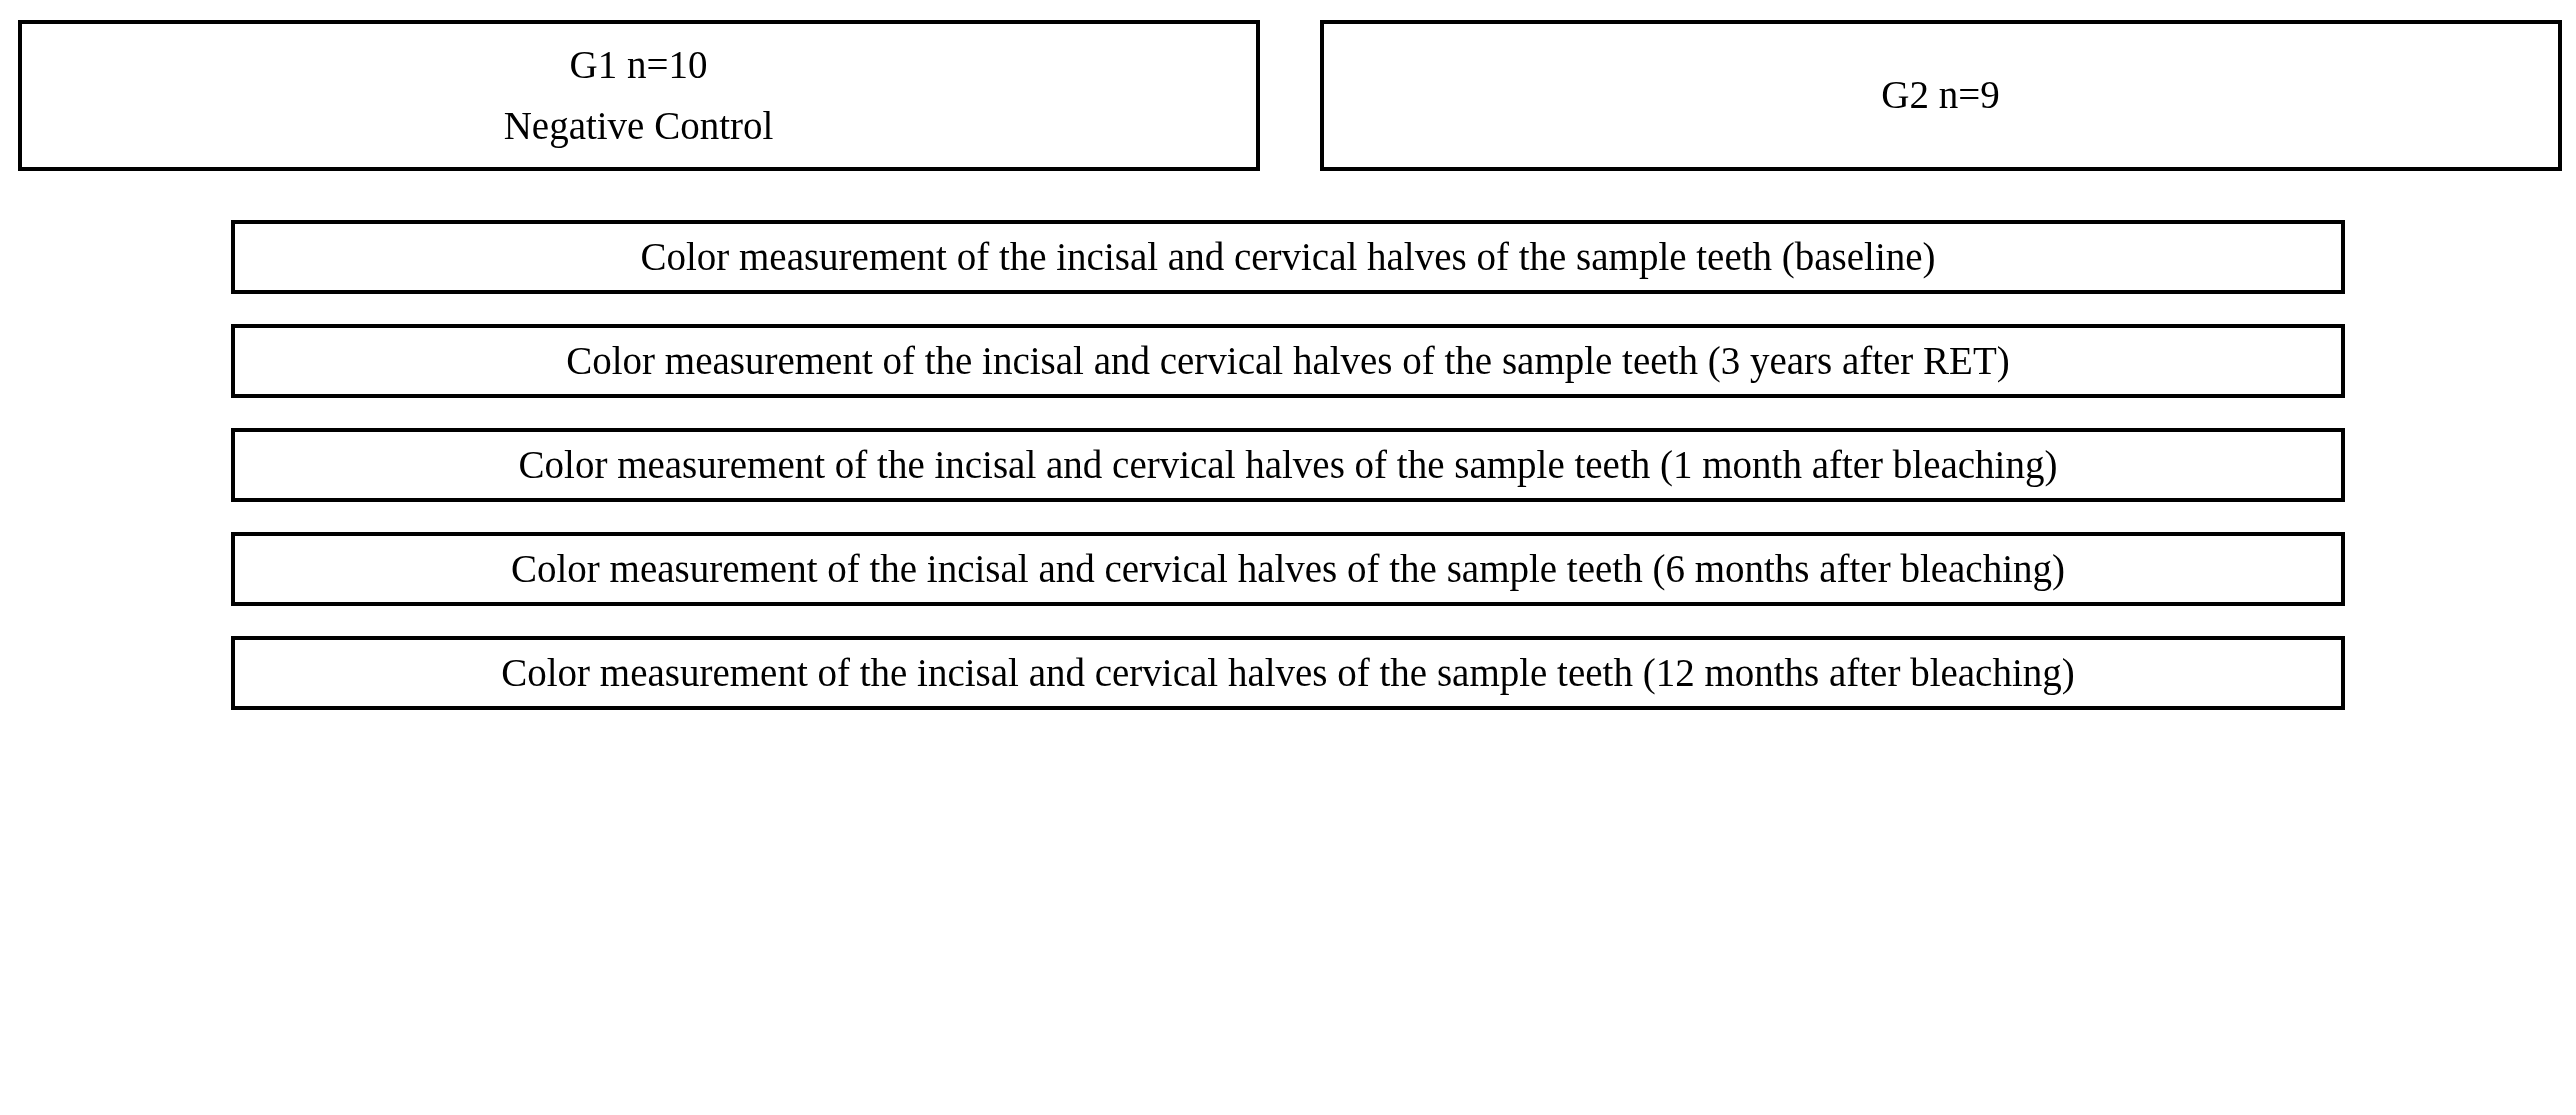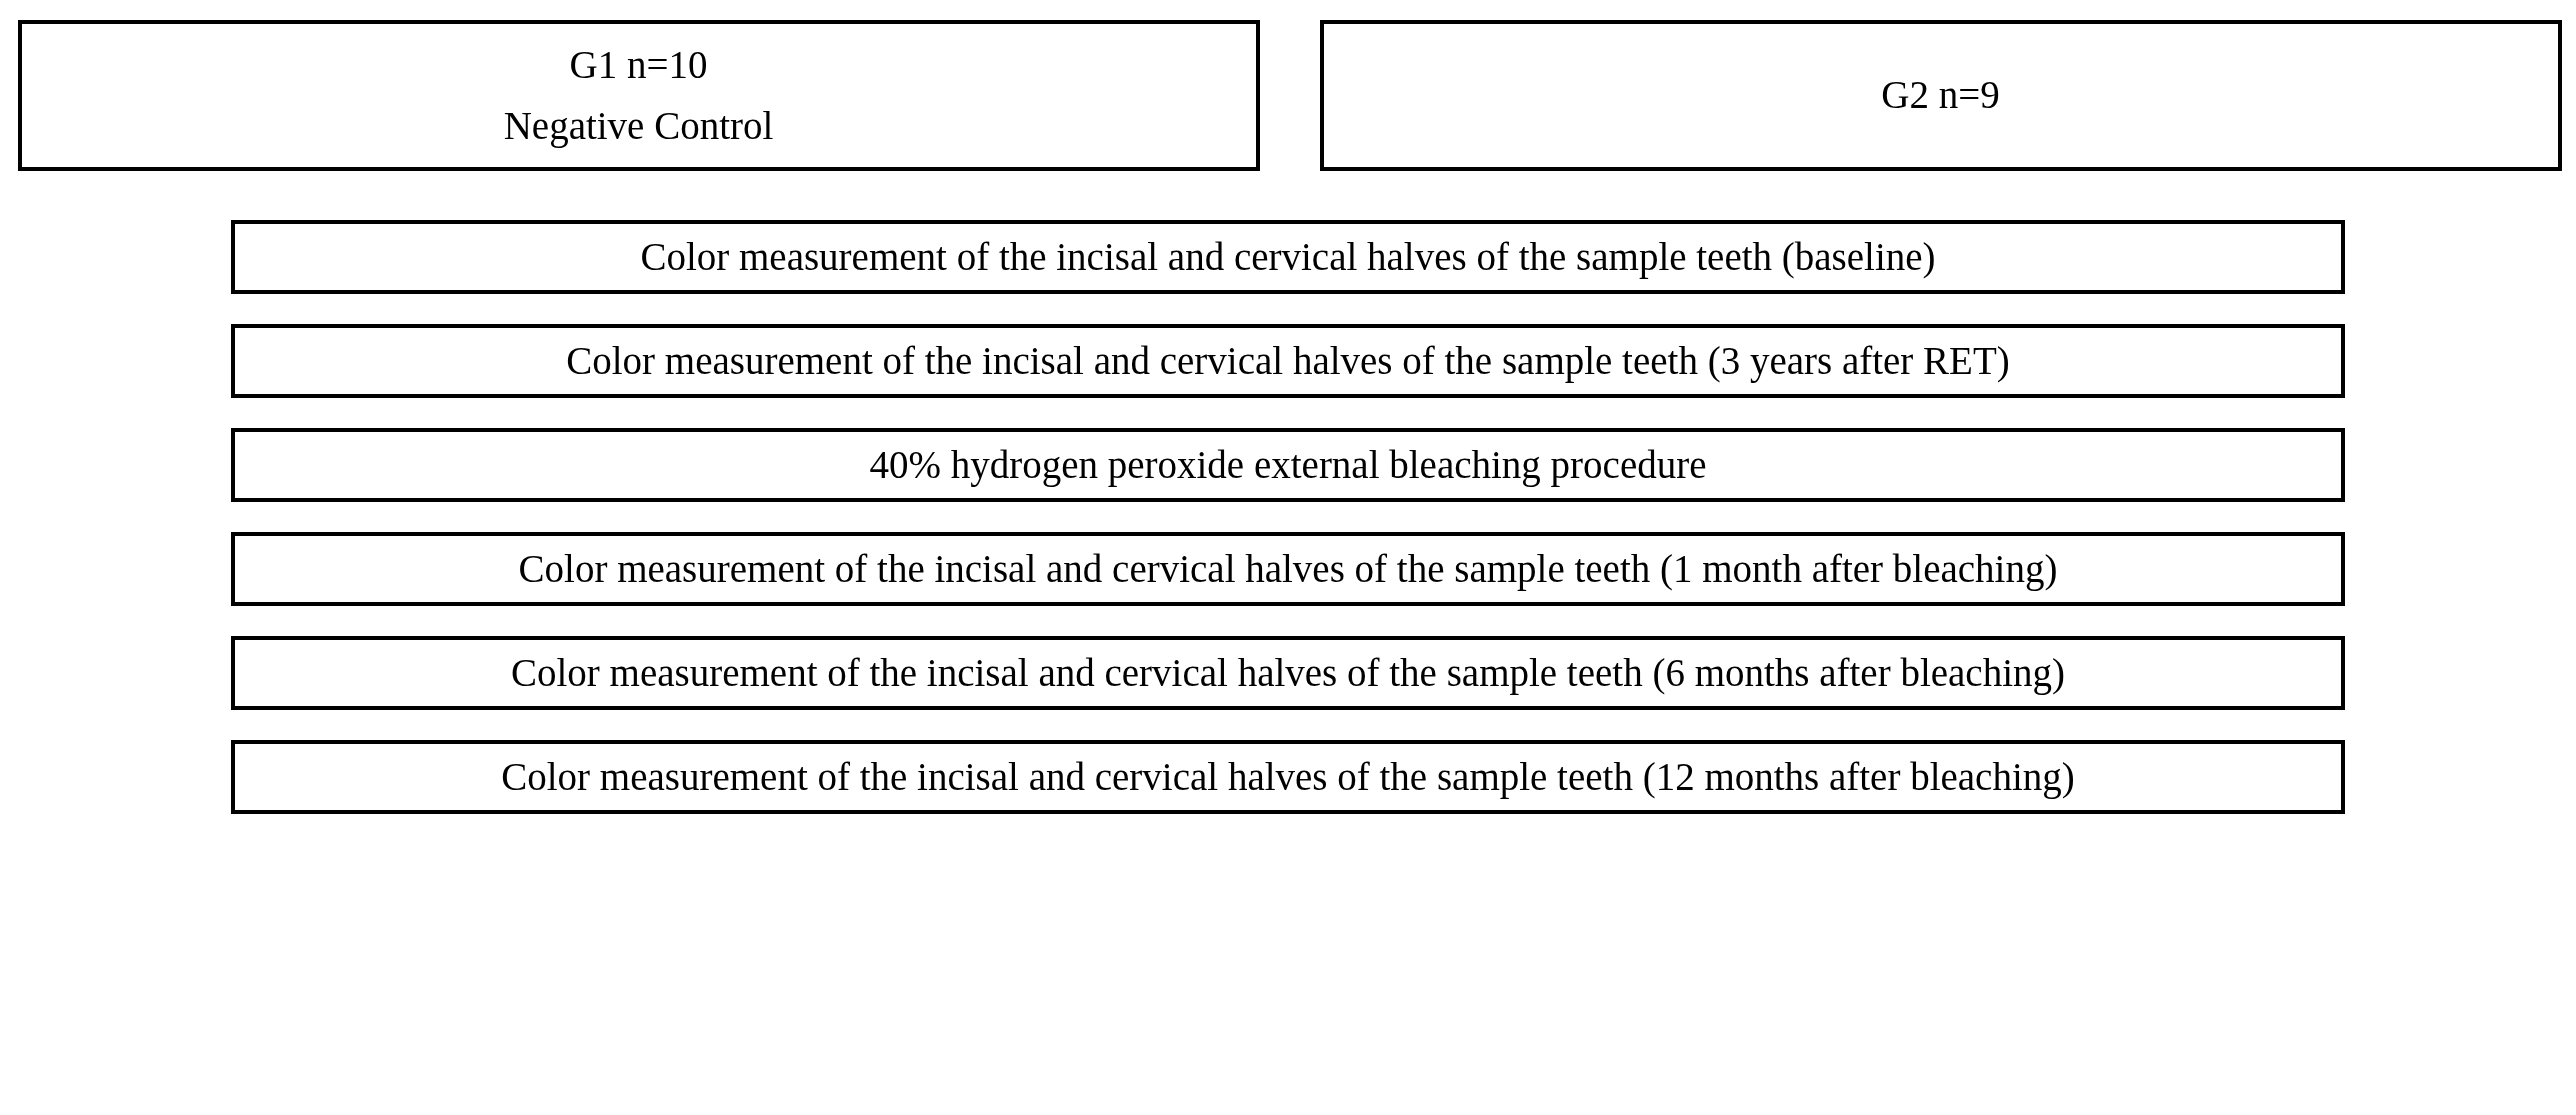--- a/index.html
+++ b/index.html
@@ -73,23 +73,20 @@
 
   <div class="step-box first">
     <span>Color measurement of the incisal and cervical halves of the sample teeth (baseline)</span>
   </div>
 
 
   <div class="step-box">
     <span>Color measurement of the incisal and cervical halves of the sample teeth (3 years after RET)</span>
   </div>
 
-  <div class="step-box">
-    <span>40% hydrogen peroxide external bleaching procedure</span>
-  </div>
 
   <div class="step-box">
     <span>Color measurement of the incisal and cervical halves of the sample teeth (1 month after bleaching)</span>
   </div>
 
   <div class="step-box">
     <span>Color measurement of the incisal and cervical halves of the sample teeth (6 months after bleaching)</span>
   </div>
 
   <div class="step-box">

